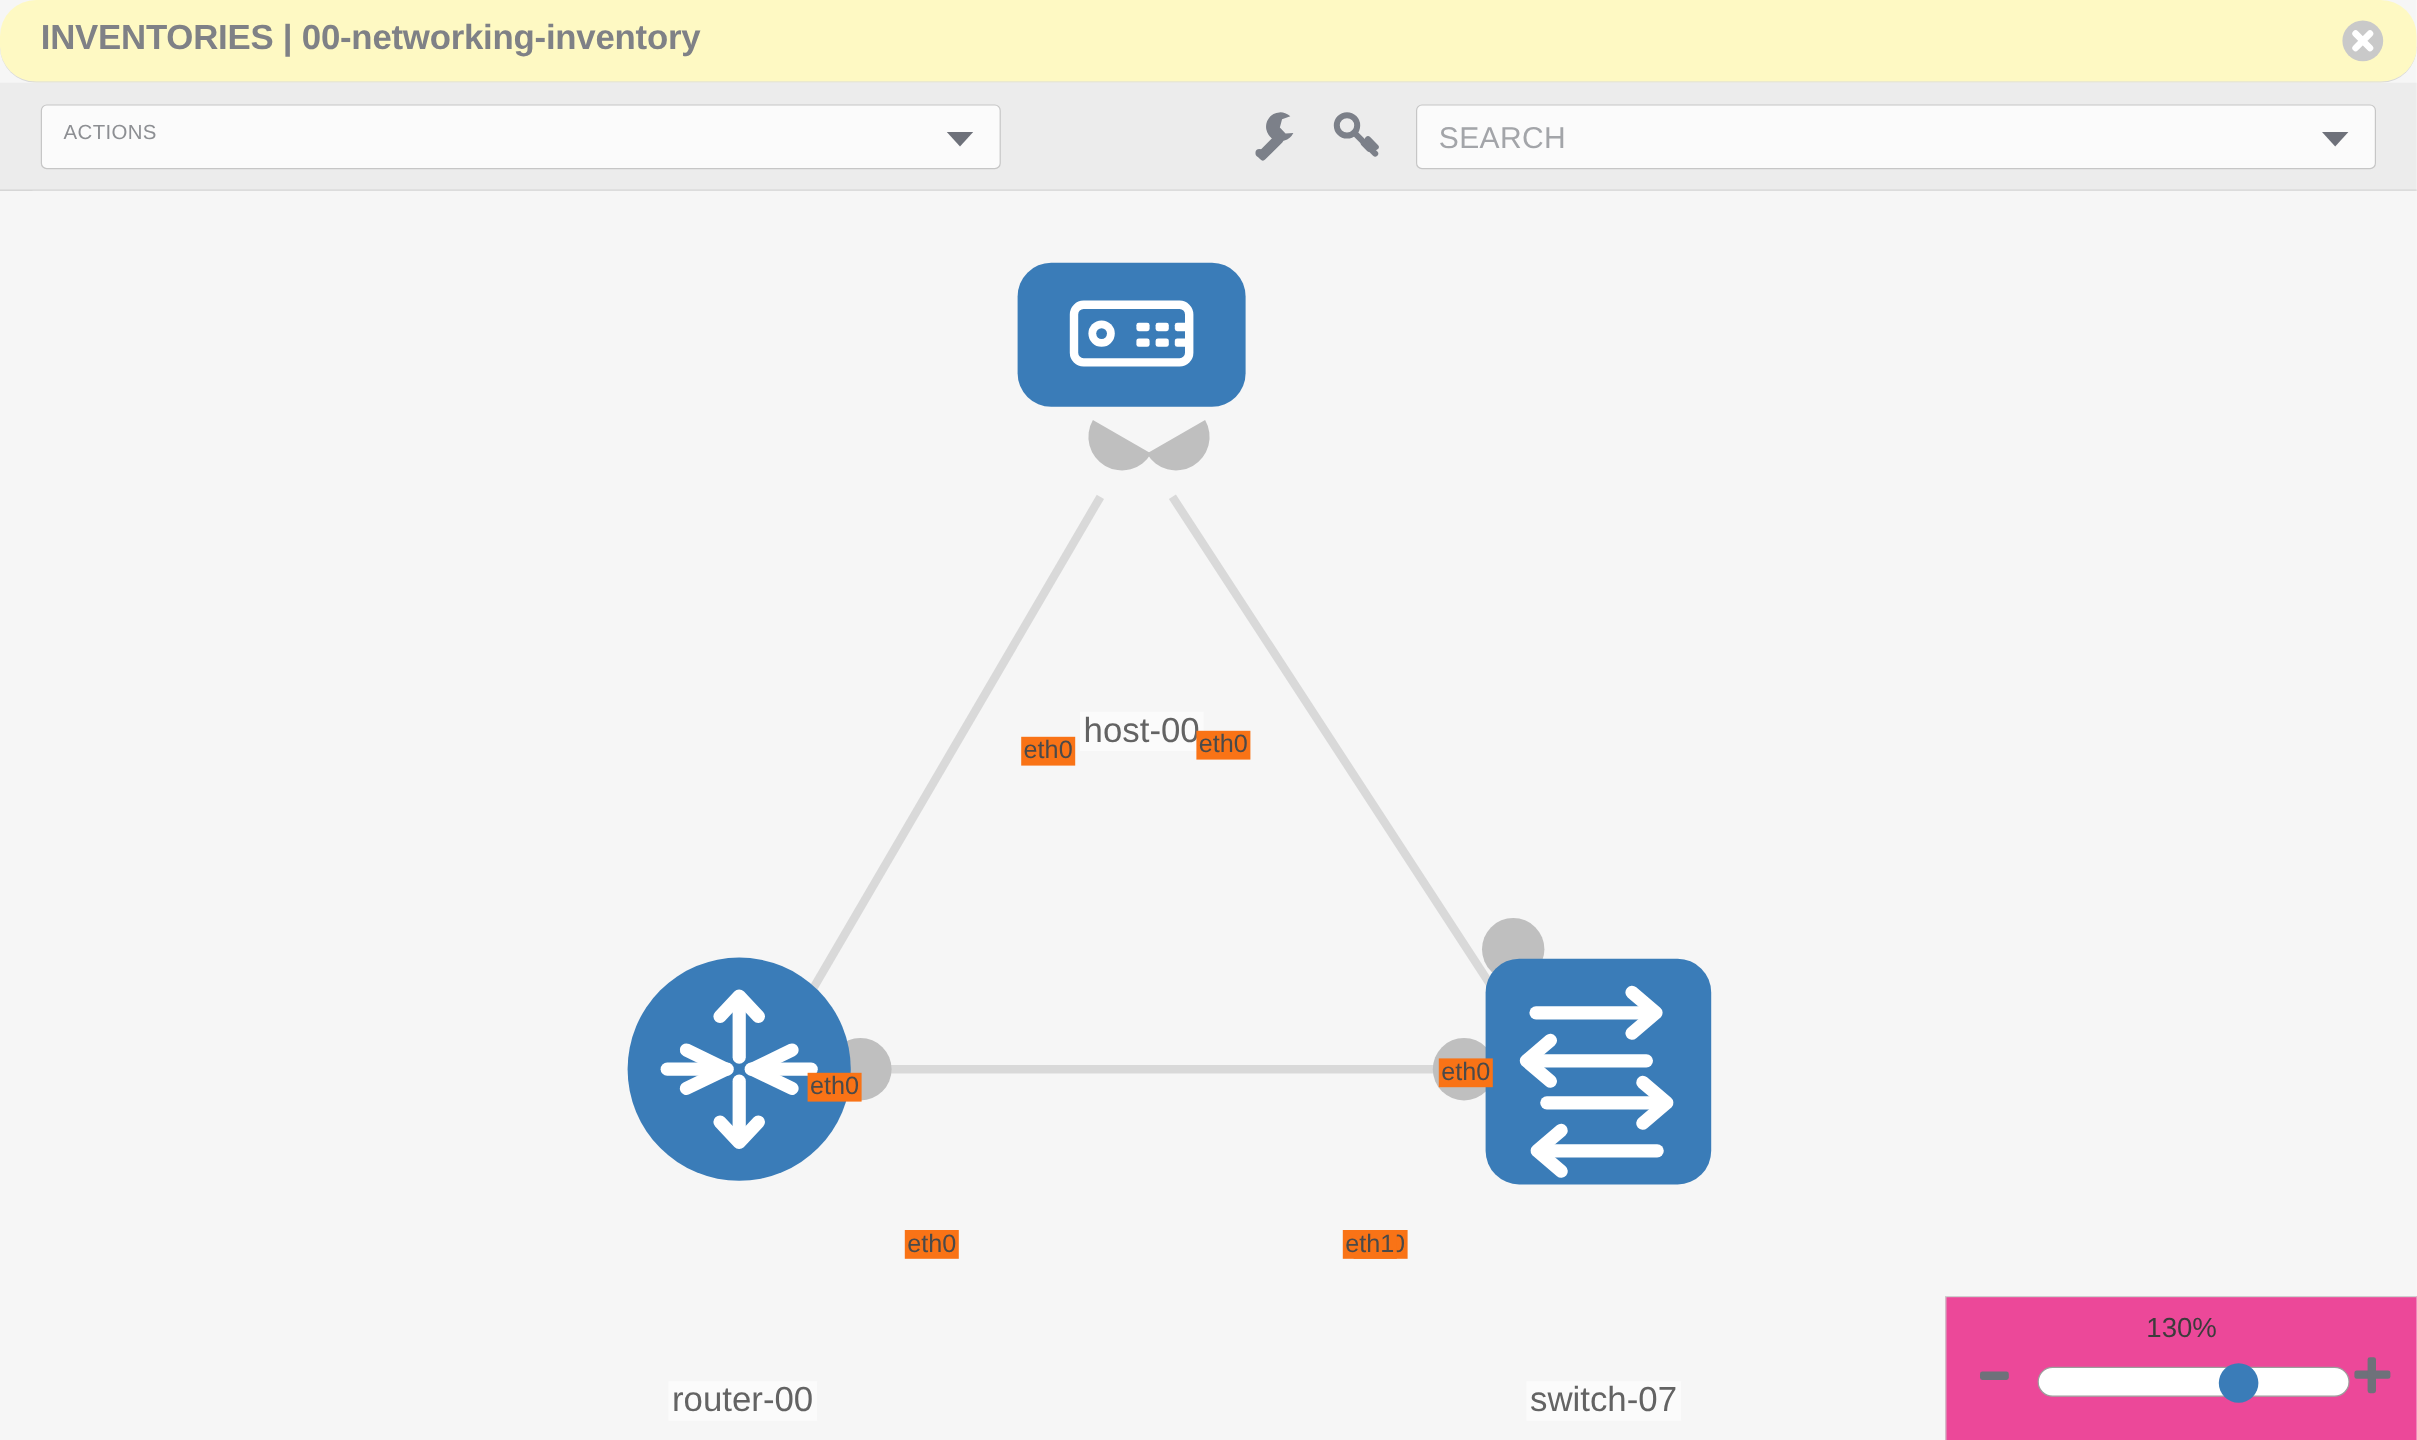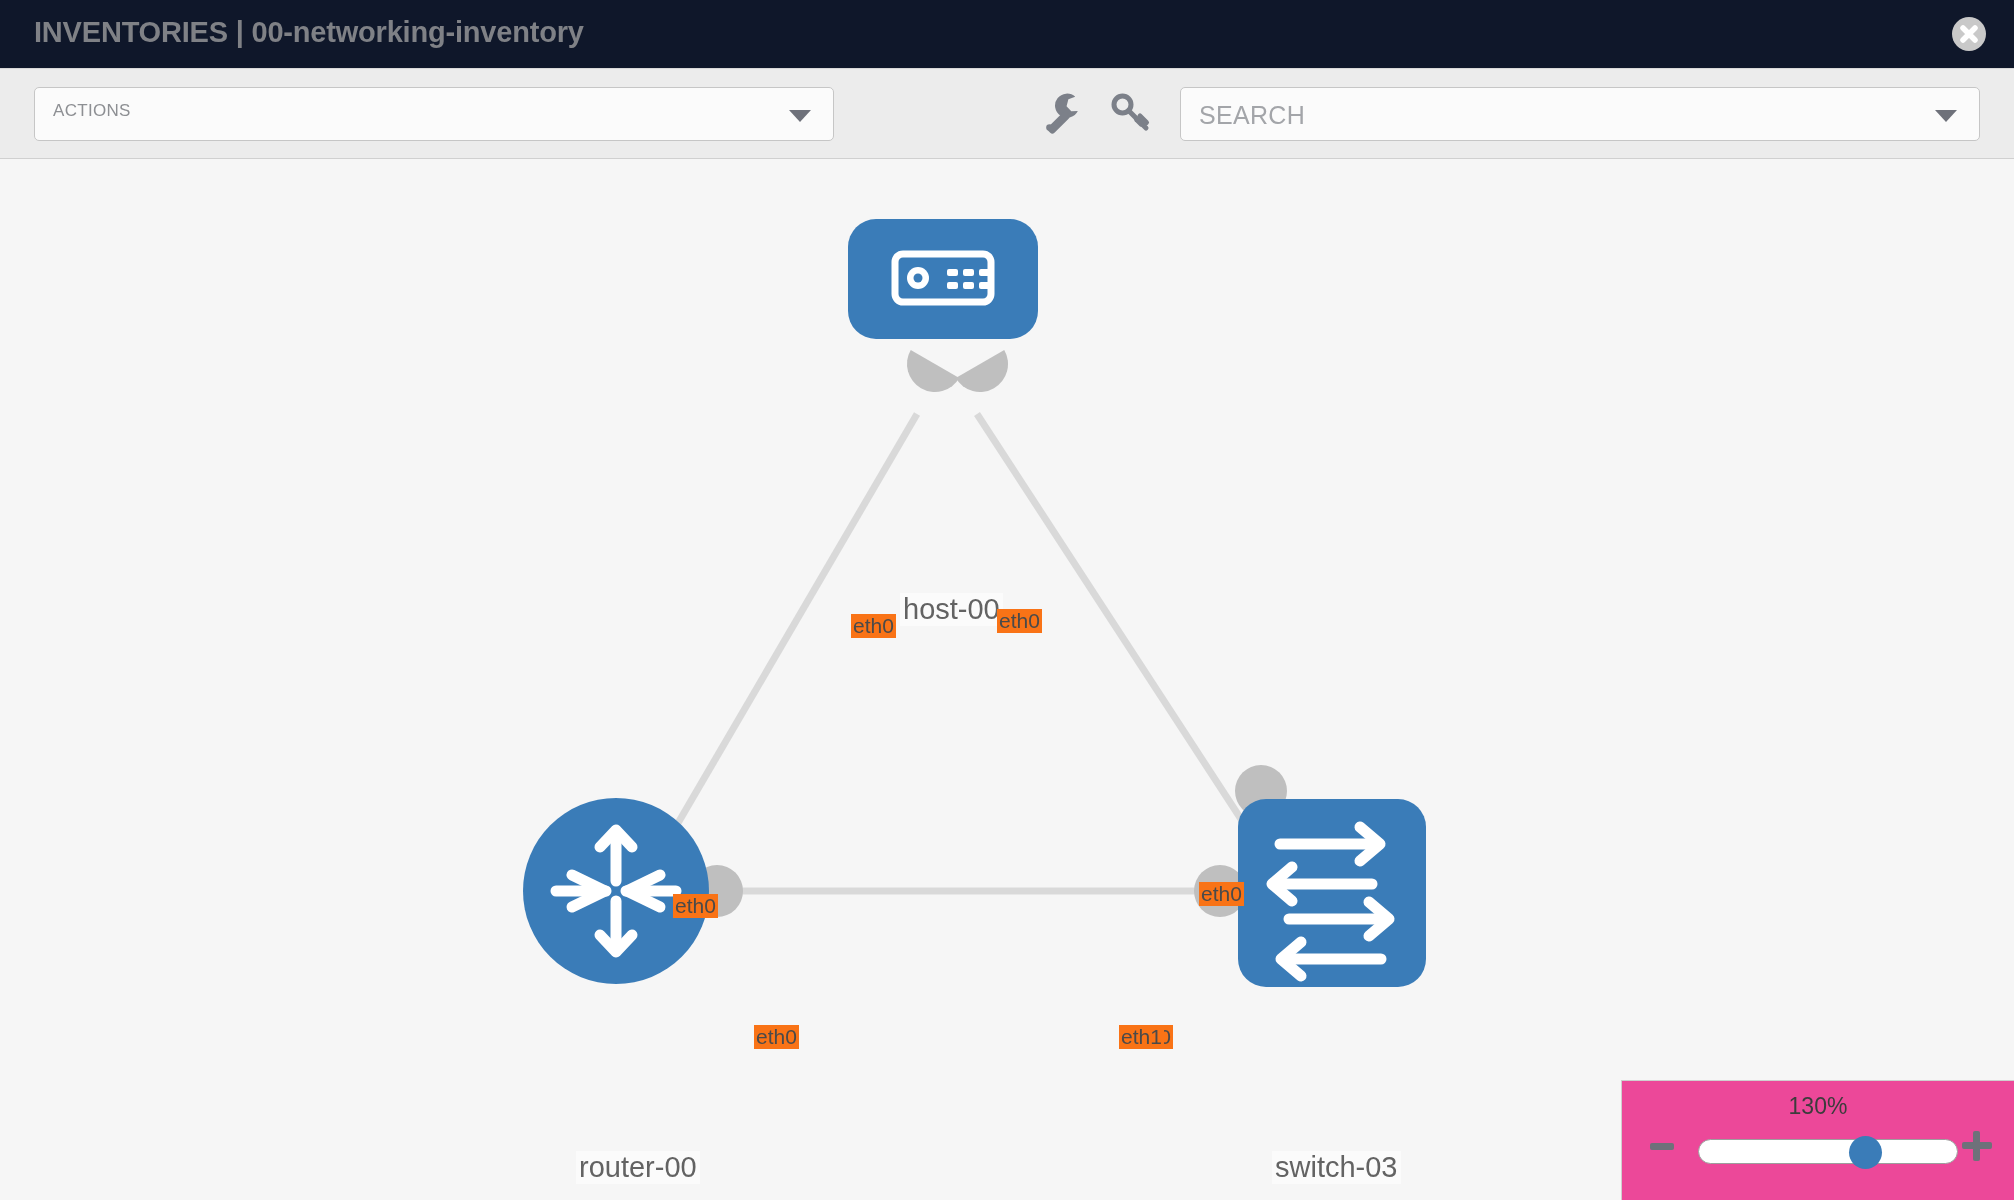--- a/index.html
+++ b/index.html
@@ -12,23 +12,24 @@
   #app {
     position: relative;
     width: 2014px; height: 1200px;
     background: #f6f6f6;
   }
 
   
   .header {
     position: absolute; left: 0; top: 0;
     width: 2014px; height: 69px;
-    background: #0f172a;
+    background: #fef9c3;
     border-bottom: 1px solid #d8d8d8;
     box-sizing: border-box;
+    border-radius: 30px;
   }
   .header-title {
     position: absolute; left: 34px; top: 16px;
     font-size: 29px; font-weight: bold;
     color: #7f8186;
     letter-spacing: -0.2px;
     white-space: nowrap;
   }
   .close-btn {
     position: absolute; right: 28px; top: 17px;
@@ -276,22 +277,22 @@
           <path d="M1265 708 L1245 725 L1265 742"></path>
           <path d="M1262 760 L1360 760"></path>
           <path d="M1342 743 L1362 760 L1342 777"></path>
           <path d="M1354 800 L1256 800"></path>
           <path d="M1274 783 L1254 800 L1274 817"></path>
         </g>
       </g>
     </svg>
 
     <div class="node-label" style="left:873px; top:434px;">host-00</div>
-    <div class="node-label" style="left:549px; top:992px;">router-00</div>
-    <div class="node-label" style="left:1245px; top:992px;">switch-03</div>
+    <div class="node-label" style="left:530px; top:992px;">router-00</div>
+    <div class="node-label" style="left:1245px; top:992px;">switch-07</div>
 
     <div class="iface-label" style="left:824px; top:455px;">eth0</div>
     <div class="iface-label" style="left:970px; top:450px;">eth0</div>
     <div class="iface-label" style="left:646px; top:735px;">eth0</div>
     <div class="iface-label" style="left:1172px; top:723px;">eth0</div>
     <div class="iface-label" style="left:727px; top:866px;">eth0</div>
     <div class="iface-label" style="left:1101px; top:866px;">eth0</div>
     <div class="iface-label" style="left:1092px; top:866px;">eth1</div>
   </div>
 

